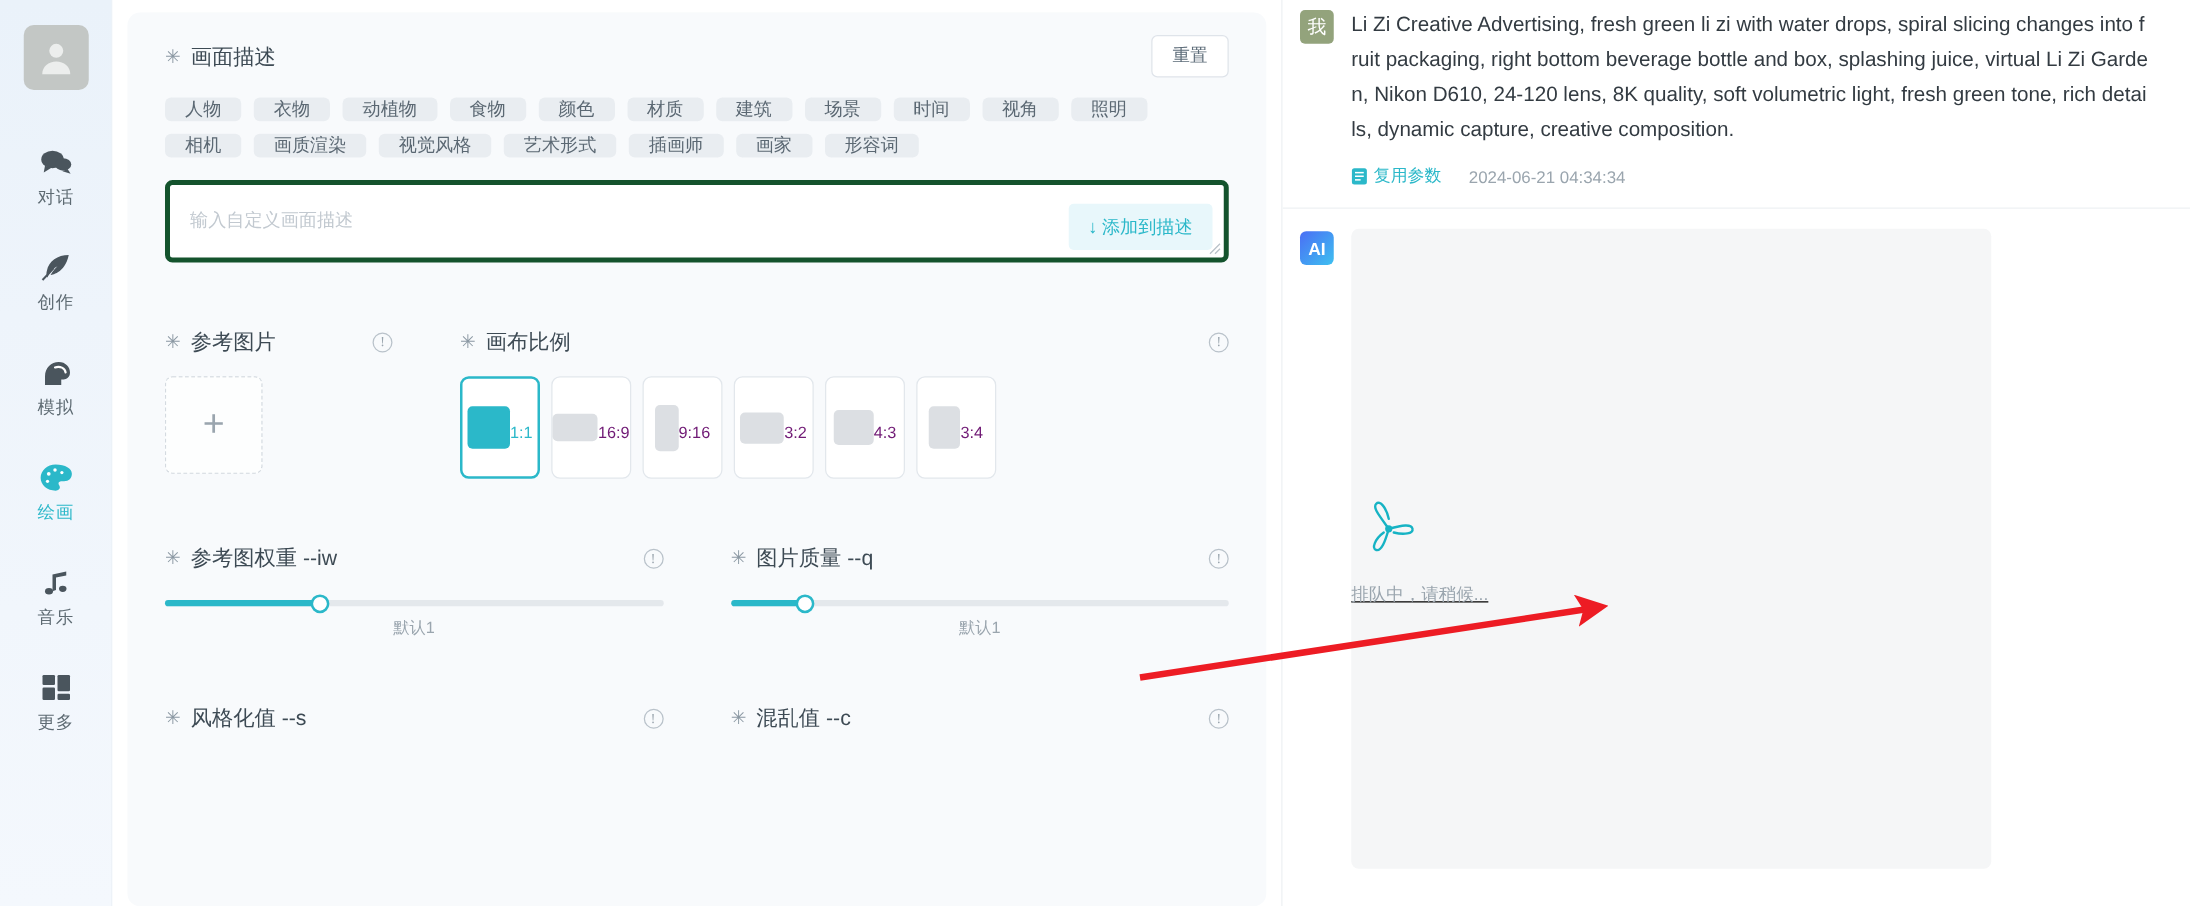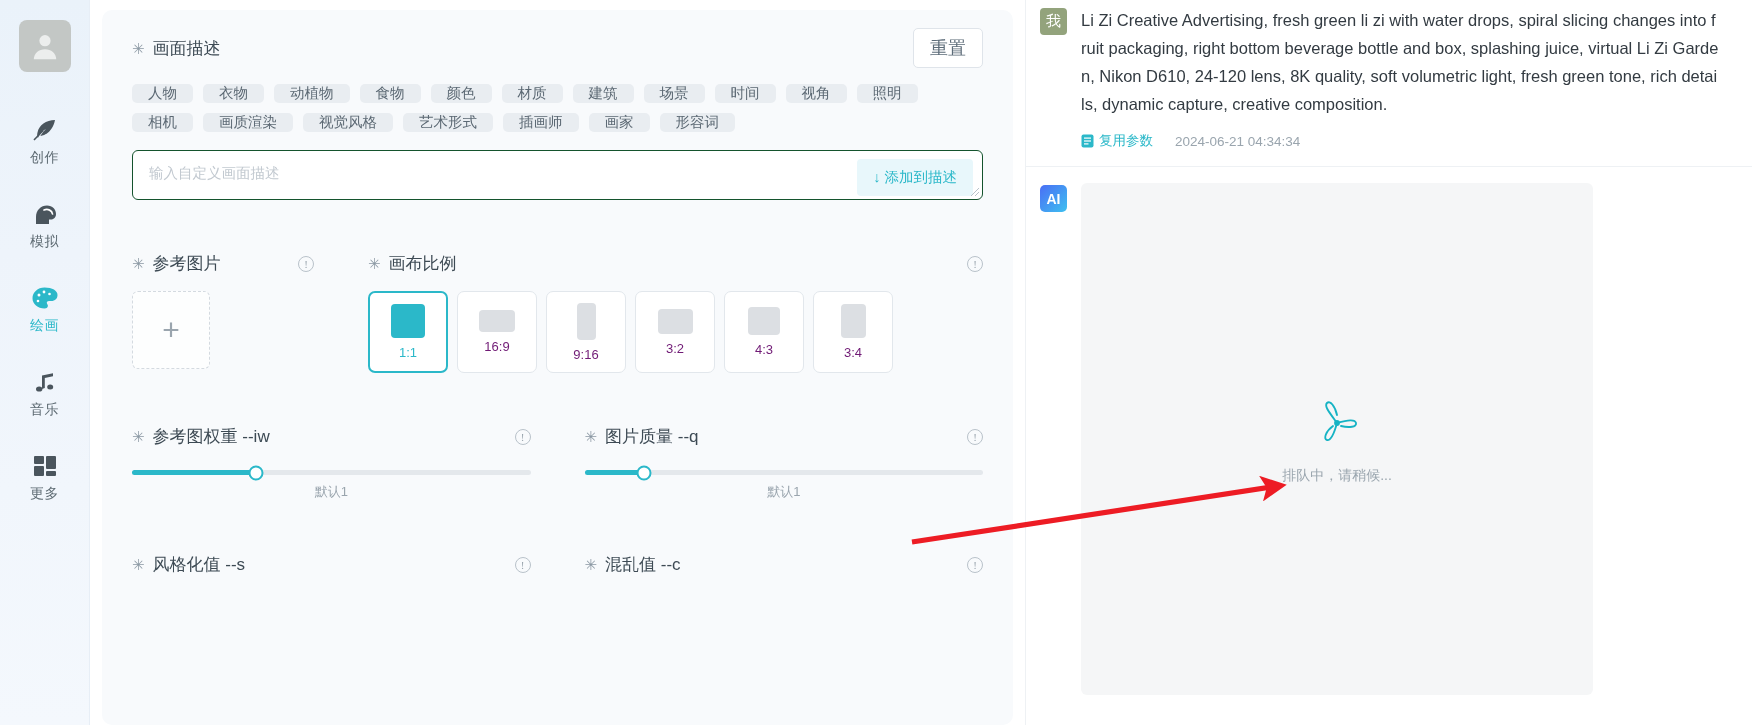--- a/index.html
+++ b/index.html
@@ -81,21 +81,21 @@
     display: flex; align-items: center;
     font-size: 17px; color: #3d4a54; font-weight: 400;
   }
   .asterisk {
     color: #8b98a3; font-size: 15px; margin-right: 8px; line-height: 1;
   }
   .reset-btn {
     border: 1px solid #dfe4ea;
     background: #ffffff;
     color: #5c6b78;
-    font-size: 18px;
+    font-size: 14px;
     border-radius: 5px;
     padding: 7px 16px;
     cursor: pointer;
   }
   .info-icon {
     width: 16px; height: 16px; border-radius: 50%;
     border: 1px solid #b9c2ca; color: #9aa5ae;
     font-size: 11px; line-height: 14px; text-align: center;
     font-family: "Liberation Serif", serif;
     cursor: pointer; flex: 0 0 16px;
@@ -105,25 +105,25 @@
     background: #e9edf1;
     color: #5b6873;
     border-radius: 5px;
     padding: 0 16px;
     font-size: 14.5px;
     cursor: pointer;
     white-space: nowrap;
   }
   .prompt-wrap {
     position: relative;
-    border: 1px solid #14532d;
+    border: 4px solid #14532d;
     background: #ffffff;
     border-radius: 6px;
-    height: 50px;
-    display: flex; align-items: flex-start;
+    height: 66px;
+    display: flex; align-items: center;
   }
   .prompt-input {
     flex: 1;
     border: none; outline: none;
     background: transparent;
     padding: 14px 16px;
     font-size: 14.5px;
     color: #4a565f;
     font-family: "Liberation Sans", sans-serif;
   }
@@ -131,21 +131,21 @@
   .add-btn {
     background: #e8f7fb;
     color: #2bb8c9;
     border: none;
     font-size: 14.5px;
     border-radius: 4px;
     padding: 9px 16px;
     margin: 8px 9px 0 0;
     cursor: pointer;
     white-space: nowrap;
-    font-family: Liberation Sans, sans-serif;
+    font-family: Liberation Serif, serif;
   }
   .resize-grip {
     position: absolute; right: 2px; bottom: 2px;
     width: 10px; height: 10px;
     pointer-events: none;
   }
   .row2 { display: flex; gap: 14px; margin: 0 10px 14px 10px; }
   .card-inline { background: #f8fafc; border-radius: 10px; padding: 18px 20px 20px 20px; }
   .ref-card { width: 222px; flex: 0 0 222px; }
   .ratio-card { flex: 1; }
@@ -153,25 +153,25 @@
     width: 78px; height: 78px;
     border: 1px dashed #d4dae0;
     border-radius: 6px;
     background: #fdfefe;
     display: flex; align-items: center; justify-content: center;
     cursor: pointer;
   }
   .plus { font-size: 30px; color: #9aa5ae; font-weight: 300; line-height: 1; }
   .ratios { display: flex; gap: 9px; }
   .ratio {
-    width: 80px; height: 82px;
+    width: 64px; height: 82px;
     border: 1px solid #e2e7ec;
     background: #ffffff;
     border-radius: 7px;
-    display: flex; flex-direction: column;
+    display: flex; flex-direction: row;
     align-items: center; justify-content: center;
     cursor: pointer;
   }
   .ratio.active { border: 2px solid #2bb8c9; }
   .ratio .swatch { background: #dcdfe3; border-radius: 4px; }
   .ratio.active .swatch { background: #2bb8c9; }
   .ratio .rlabel { font-size: 13px; color: #701a75; margin-top: 7px; }
   .ratio.active .rlabel { color: #2bb8c9; }
   .slider-card { flex: 1; }
   .slider-track {
@@ -227,21 +227,21 @@
     color: #ffffff; font-size: 14px; font-weight: bold;
     display: flex; align-items: center; justify-content: center;
     flex: 0 0 27px; margin-top: 2px;
   }
   .img-placeholder {
     margin-left: 14px;
     width: 512px; height: 512px;
     background: #f5f6f7;
     border-radius: 6px;
     display: flex; flex-direction: column;
-    align-items: center; justify-content: center;
+    align-items: flex-start; justify-content: center; text-decoration: underline;
   }
   .spin-wrap { width: 60px; height: 60px; }
   .loading-text { font-size: 14px; color: #9aa5ae; margin-top: 14px; }
 
   
   .arrow-overlay {
     position: absolute; left: 0; top: 0;
     width: 1752px; height: 725px;
     pointer-events: none;
   }
@@ -252,20 +252,31 @@
 <div class="app">
 
   <nav class="sidebar">
     <div class="avatar-box">
       <svg class="avatar-glyph" viewBox="0 0 24 24">
         <circle cx="12" cy="8" r="4.2" fill="#eceeed"></circle>
         <path d="M3.6 22c0-4.7 3.8-7.6 8.4-7.6s8.4 2.9 8.4 7.6z" fill="#eceeed"></path>
       </svg>
     </div>
 
+    <div class="nav-item">
+      <span class="nav-icon">
+        <svg width="26" height="22" viewBox="0 0 26 22">
+          <ellipse cx="10" cy="8.5" rx="9" ry="7" fill="#4a555d"></ellipse>
+          <path d="M4 13.5 L3 19 L9.5 15 Z" fill="#4a555d"></path>
+          <ellipse cx="18.5" cy="12.5" rx="6.5" ry="5" fill="#4a555d"></ellipse>
+          <path d="M22 16 L24.5 20 L18 18 Z" fill="#4a555d"></path>
+        </svg>
+      </span>
+      <span class="nav-label">对话</span>
+    </div>
 
     <div class="nav-item">
       <span class="nav-icon">
         <svg width="26" height="24" viewBox="0 0 26 24">
           <path d="M23 2c-9 0-16 5-17.5 12.5C4.5 18 6 20 6 20s2-6 8-9c-3.5 3-5.5 7-5.5 7S20 17 23 2z" fill="#4a555d"></path>
           <path d="M2 22 L11 12.5" stroke="#4a555d" stroke-width="1.6" fill="none"></path>
         </svg>
       </span>
       <span class="nav-label">创作</span>
     </div>

